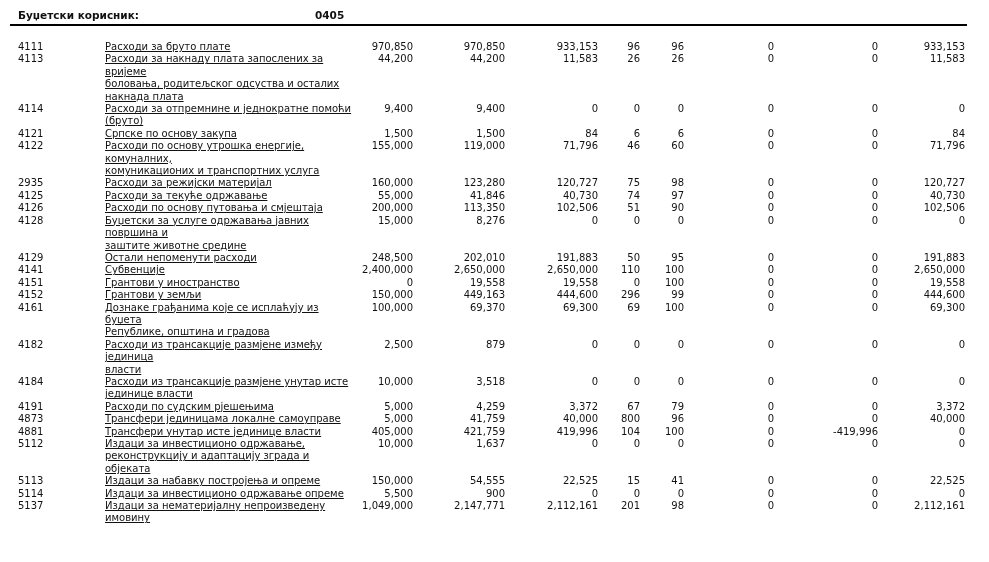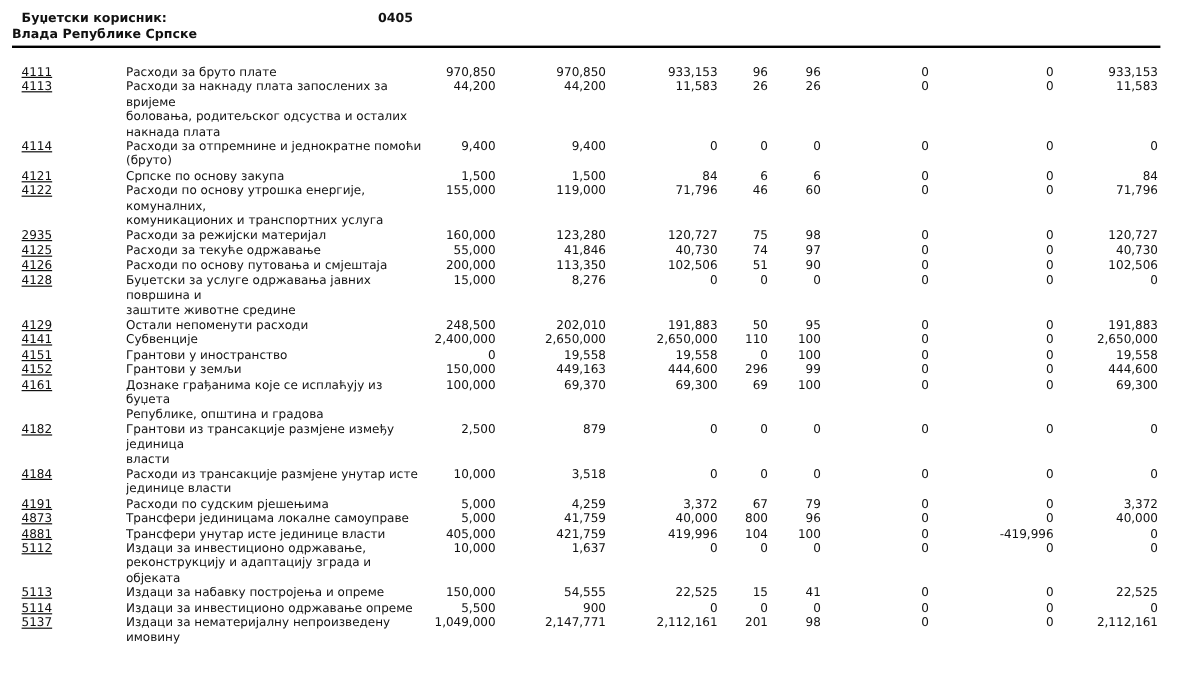--- a/index.html
+++ b/index.html
@@ -38,22 +38,22 @@
     table-layout: fixed;
     width: 955px;
   }
   td {
     font-size: 10px;
     line-height: 12.4px;
     vertical-align: top;
     padding: 0;
     overflow: hidden;
   }
-  td.code { padding-left: 8px; text-decoration: underline; }
-  td.desc { white-space: pre-line; }
+  td.code { padding-left: 8px; }
+  td.desc { white-space: pre-line; text-decoration: underline; }
   td.num  { text-align: right; }
   col.c-code { width: 95px; }
   col.c-desc { width: 250px; }
   col.c-1 { width: 58px; }
   col.c-2 { width: 92px; }
   col.c-3 { width: 93px; }
   col.c-4 { width: 42px; }
   col.c-5 { width: 44px; }
   col.c-6 { width: 90px; }
   col.c-7 { width: 104px; }
@@ -63,21 +63,20 @@
 <body>
 
 <div class="page">
 
   <div class="doc-header">
     <div class="hdr-row">
       <span class="hdr-label">Буџетски корисник:</span>
       <span class="hdr-value">0405</span>
     </div>
     <div class="hdr-row">
-      <span class="hdr-value">Влада Републике Српске</span>
     </div>
   </div>
 
   <table class="budget">
     <colgroup>
       <col class="c-code">
         <col class="c-desc">
         <col class="c-1">
         <col class="c-2">
         <col class="c-3">
@@ -257,21 +256,21 @@
       <td class="num">69,370</td>
       <td class="num">69,300</td>
       <td class="num">69</td>
       <td class="num">100</td>
       <td class="num">0</td>
       <td class="num">0</td>
       <td class="num">69,300</td>
     </tr>
         <tr class="data-row">
       <td class="code">4182</td>
-      <td class="desc">Грантови из трансакције размјене између јединица
+      <td class="desc">Расходи из трансакције размјене између јединица
 власти</td>
       <td class="num">2,500</td>
       <td class="num">879</td>
       <td class="num">0</td>
       <td class="num">0</td>
       <td class="num">0</td>
       <td class="num">0</td>
       <td class="num">0</td>
       <td class="num">0</td>
     </tr>

